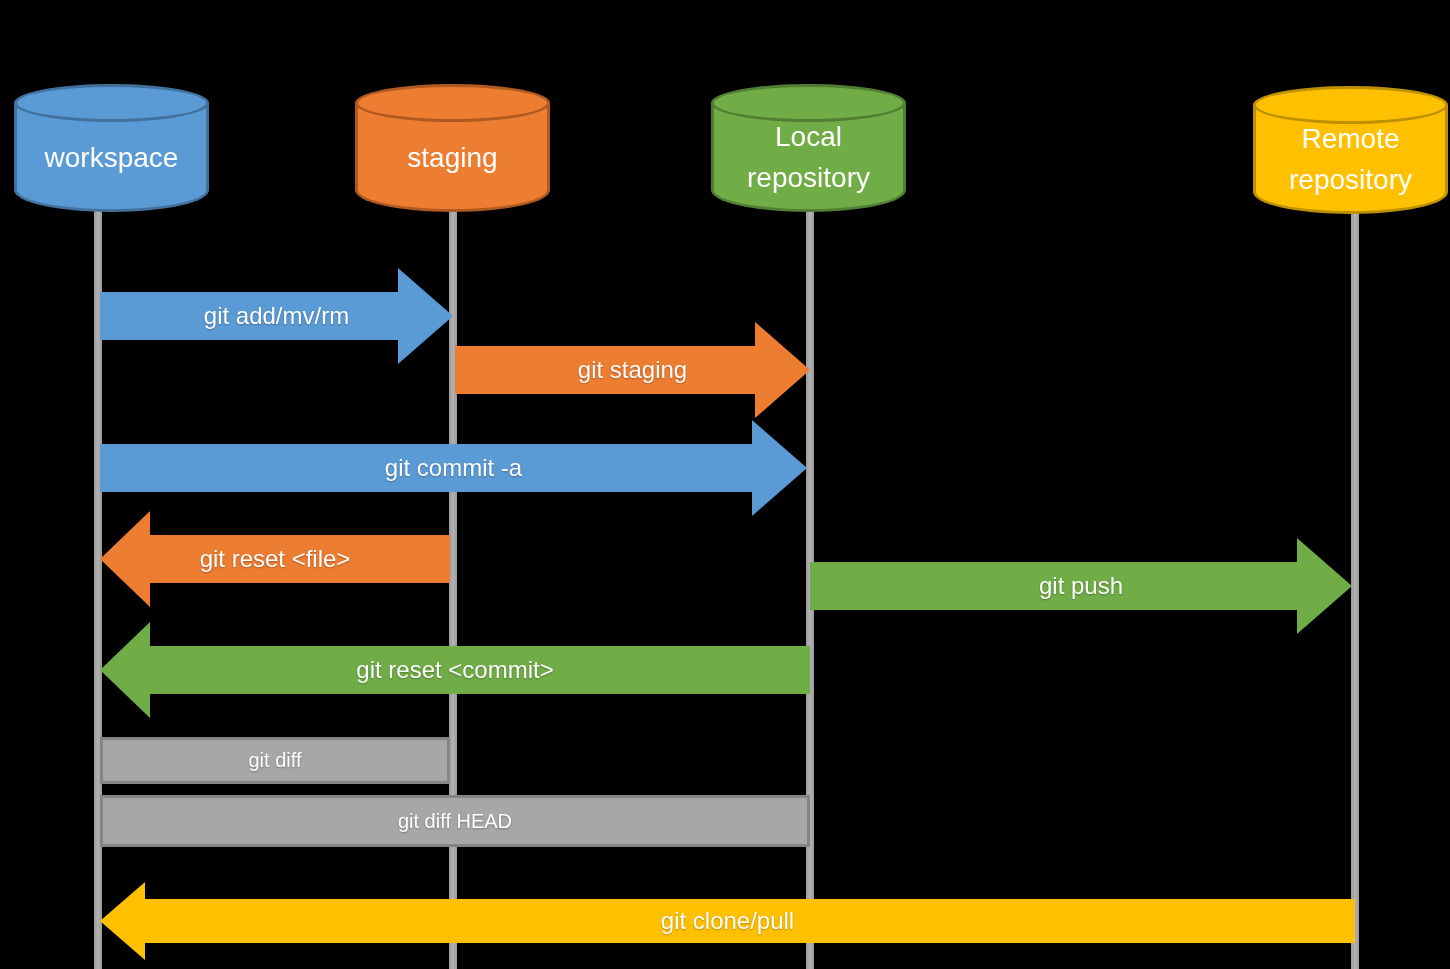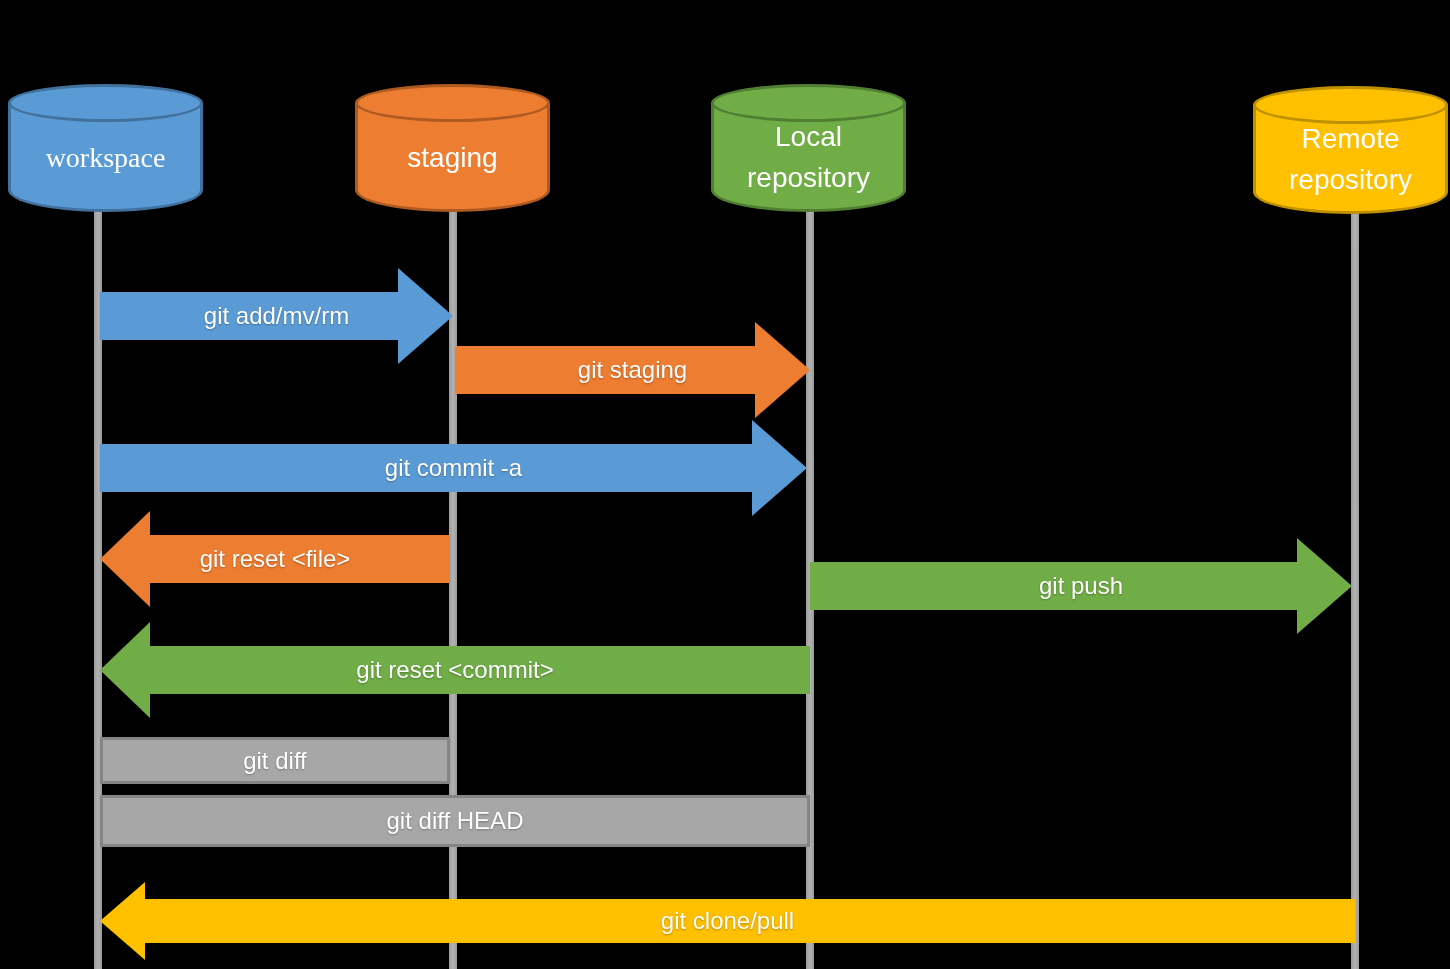--- a/index.html
+++ b/index.html
@@ -45,21 +45,21 @@
   .arrow.right .a-head{right:0;border-left:var(--hw,55px) solid var(--c);}
   .arrow.left  .a-head{left:0;border-right:var(--hw,55px) solid var(--c);}
   .a-label{
     position:absolute;inset:0;display:flex;align-items:center;justify-content:center;
     color:#fff;font-size:24px;text-shadow:0 1px 2px rgba(0,0,0,.3);
   }
   
   .bar{
     position:absolute;background:#a7a7a7;border:3px solid #858585;box-sizing:border-box;
     display:flex;align-items:center;justify-content:center;
-    color:#fff;font-size:24px;text-shadow:0 1px 2px rgba(0,0,0,.3);
+    color:#fff;font-size:20px;text-shadow:0 1px 2px rgba(0,0,0,.3);
   }
 </style>
 </head>
 <body>
 
 <div id="canvas">
 
   <div class="lifeline" style="left:94px;"></div>
   <div class="lifeline" style="left:449px;"></div>
   <div class="lifeline" style="left:806px;"></div>
@@ -109,21 +109,21 @@
   <div class="bar" style="left:100px;top:795px;width:710px;height:52px;">
     <span>git diff HEAD</span>
   </div>
 
   <div class="arrow left" style="left:100px;top:882px;width:1255px;height:78px;--c:#FFC000;--hw:45px;--hh:39px;--bh:44px;">
     <div class="a-body"></div>
     <div class="a-head"></div>
     <div class="a-label">git clone/pull</div>
   </div>
 
-  <div class="cylinder" style="left:8px;top:84px;font-family:Liberation Serif, serif;--fill:#5B9BD5;--stroke:#41719C;">
+  <div class="cylinder" style="left:14px;top:84px;--fill:#5B9BD5;--stroke:#41719C;">
     <div class="cyl-body"></div>
     <div class="cyl-top"></div>
     <div class="cyl-label">workspace</div>
   </div>
 
   <div class="cylinder" style="left:355px;top:84px;--fill:#ED7D31;--stroke:#AE5A21;">
     <div class="cyl-body"></div>
     <div class="cyl-top"></div>
     <div class="cyl-label">staging</div>
   </div>

